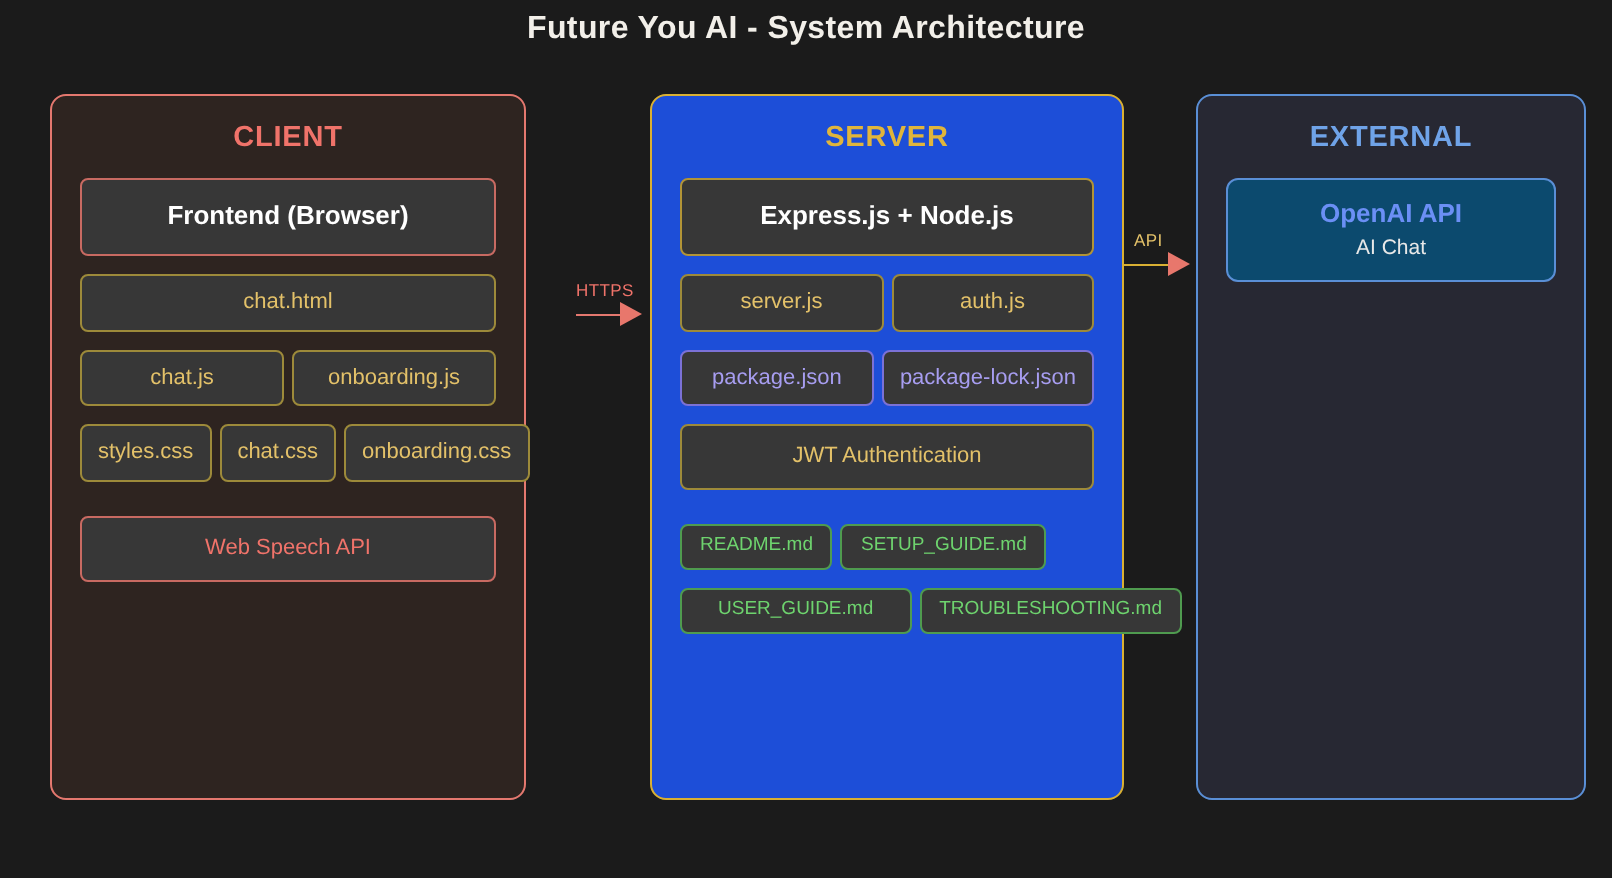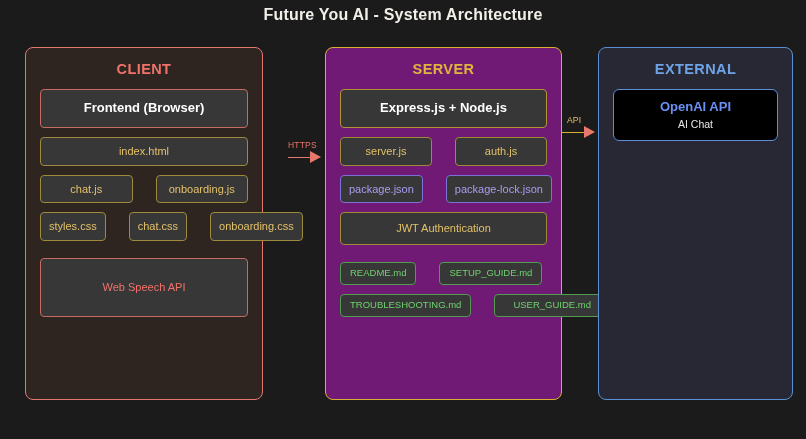--- a/index.html
+++ b/index.html
@@ -26,21 +26,21 @@
   .panel-title {
     text-align: center; font-weight: bold; font-size: 14.5px;
     margin-top: 13px; margin-bottom: 12px; letter-spacing: .4px;
   }
   .panel-body { padding: 0 14px 10px 14px; }
 
   
   #panel-client   { left: 25px;  top: 47px; width: 238px; height: 353px;
                     background: #2e2420; border-color: #e4786f; }
   #panel-server   { left: 325px; top: 47px; width: 237px; height: 353px;
-                    background: #701a75; border-color: #d9b033; }
+                    background: #1d4ed8; border-color: #d9b033; }
   #panel-external { left: 598px; top: 47px; width: 195px; height: 353px;
                     background: #272833; border-color: #5a8fd6; }
 
   #title-client   { color: #f0736a; }
   #title-server   { color: #e0b53c; }
   #title-external { color: #6fa3e8; }
 
   
   .node {
     background: #373737;
@@ -50,37 +50,37 @@
     font-size: 11px;
     color: #ddd;
     padding: 7px 8px;
     line-height: 1.15;
     white-space: nowrap;
   }
   .node.big {
     font-size: 13px; font-weight: bold; color: #ffffff;
     padding: 11px 8px;
   }
-  .row { display: flex; gap: 23px; margin-bottom: 9px; }
+  .row { display: flex; gap: 4px; margin-bottom: 9px; }
   .row > .node { flex: 1 1 0; }
   .row.auto > .node { flex: 0 0 auto; }
   .stack > .node { margin-bottom: 9px; }
 
   
   .c-red    { border-color: #c86a62; color: #f0736a; }
   .c-yellow { border-color: #9d8a3a; color: #e3c169; }
   .c-purple { border-color: #7b71d6; color: #a79df0; }
   .c-orange { border-color: #a4503f; color: #ef6a4a; }
   .c-green  { border-color: #4f9b4f; color: #6ed36e; }
   .c-white  { border-color: #c86a62; color: #ffffff; }
   .c-whitey { border-color: #b29436; color: #ffffff; }
 
   
   .ext-card {
-    background: #000000; border: 1px solid #5a8fd6; border-radius: 6px;
+    background: #0c4a6e; border: 1px solid #5a8fd6; border-radius: 6px;
     padding: 9px 6px 10px 6px; text-align: center;
   }
   .ext-card .ext-t { color: #6b8ff5; font-weight: bold; font-size: 13px; margin-bottom: 4px; }
   .ext-card .ext-s { color: #e8e8e8; font-size: 11.5px; margin-bottom: 3px; }
   .ext-card .ext-s2{ color: #e8e8e8; font-size: 10.5px; }
 
   
   .conn { position: absolute; }
   .conn .line { position: absolute; height: 1.4px; top: 8px; }
   .conn .head {
@@ -108,38 +108,38 @@
 <div id="canvas">
 
   <div id="title">Future You AI - System Architecture</div>
 
   <div class="panel" id="panel-client">
     <div class="panel-title" id="title-client">CLIENT</div>
     <div class="panel-body">
 
       <div class="stack">
         <div class="node big c-white">Frontend (Browser)</div>
-        <div class="node c-yellow">index.html</div>
+        <div class="node c-yellow">chat.html</div>
       </div>
 
       <div class="row">
         <div class="node c-yellow">chat.js</div>
         <div class="node c-yellow">onboarding.js</div>
       </div>
 
       <div class="row">
         <div class="node c-yellow">styles.css</div>
         <div class="node c-yellow">chat.css</div>
         <div class="node c-yellow">onboarding.css</div>
       </div>
 
       <div style="height:8px"></div>
 
       <div class="stack">
-        <div class="node c-red" style="padding:22px 8px">Web Speech API</div>
+        <div class="node c-red" style="padding:9px 8px">Web Speech API</div>
       </div>
     </div>
   </div>
 
   <div class="conn" id="conn-https">
     <div class="lbl">HTTPS</div>
     <div class="line"></div>
     <div class="head"></div>
   </div>
 
@@ -166,22 +166,22 @@
       </div>
 
       <div style="height:8px"></div>
 
       <div class="row auto">
         <div class="node c-green" style="padding:5px 9px;font-size:9.5px">README.md</div>
         <div class="node c-green" style="padding:5px 9px;font-size:9.5px">SETUP_GUIDE.md</div>
       </div>
 
       <div class="row auto">
+        <div class="node c-green" style="padding:5px 18px;font-size:9.5px">USER_GUIDE.md</div>
         <div class="node c-green" style="padding:5px 9px;font-size:9.5px">TROUBLESHOOTING.md</div>
-        <div class="node c-green" style="padding:5px 18px;font-size:9.5px">USER_GUIDE.md</div>
       </div>
     </div>
   </div>
 
   <div class="conn" id="conn-api">
     <div class="lbl">API</div>
     <div class="line"></div>
     <div class="head"></div>
   </div>
 

